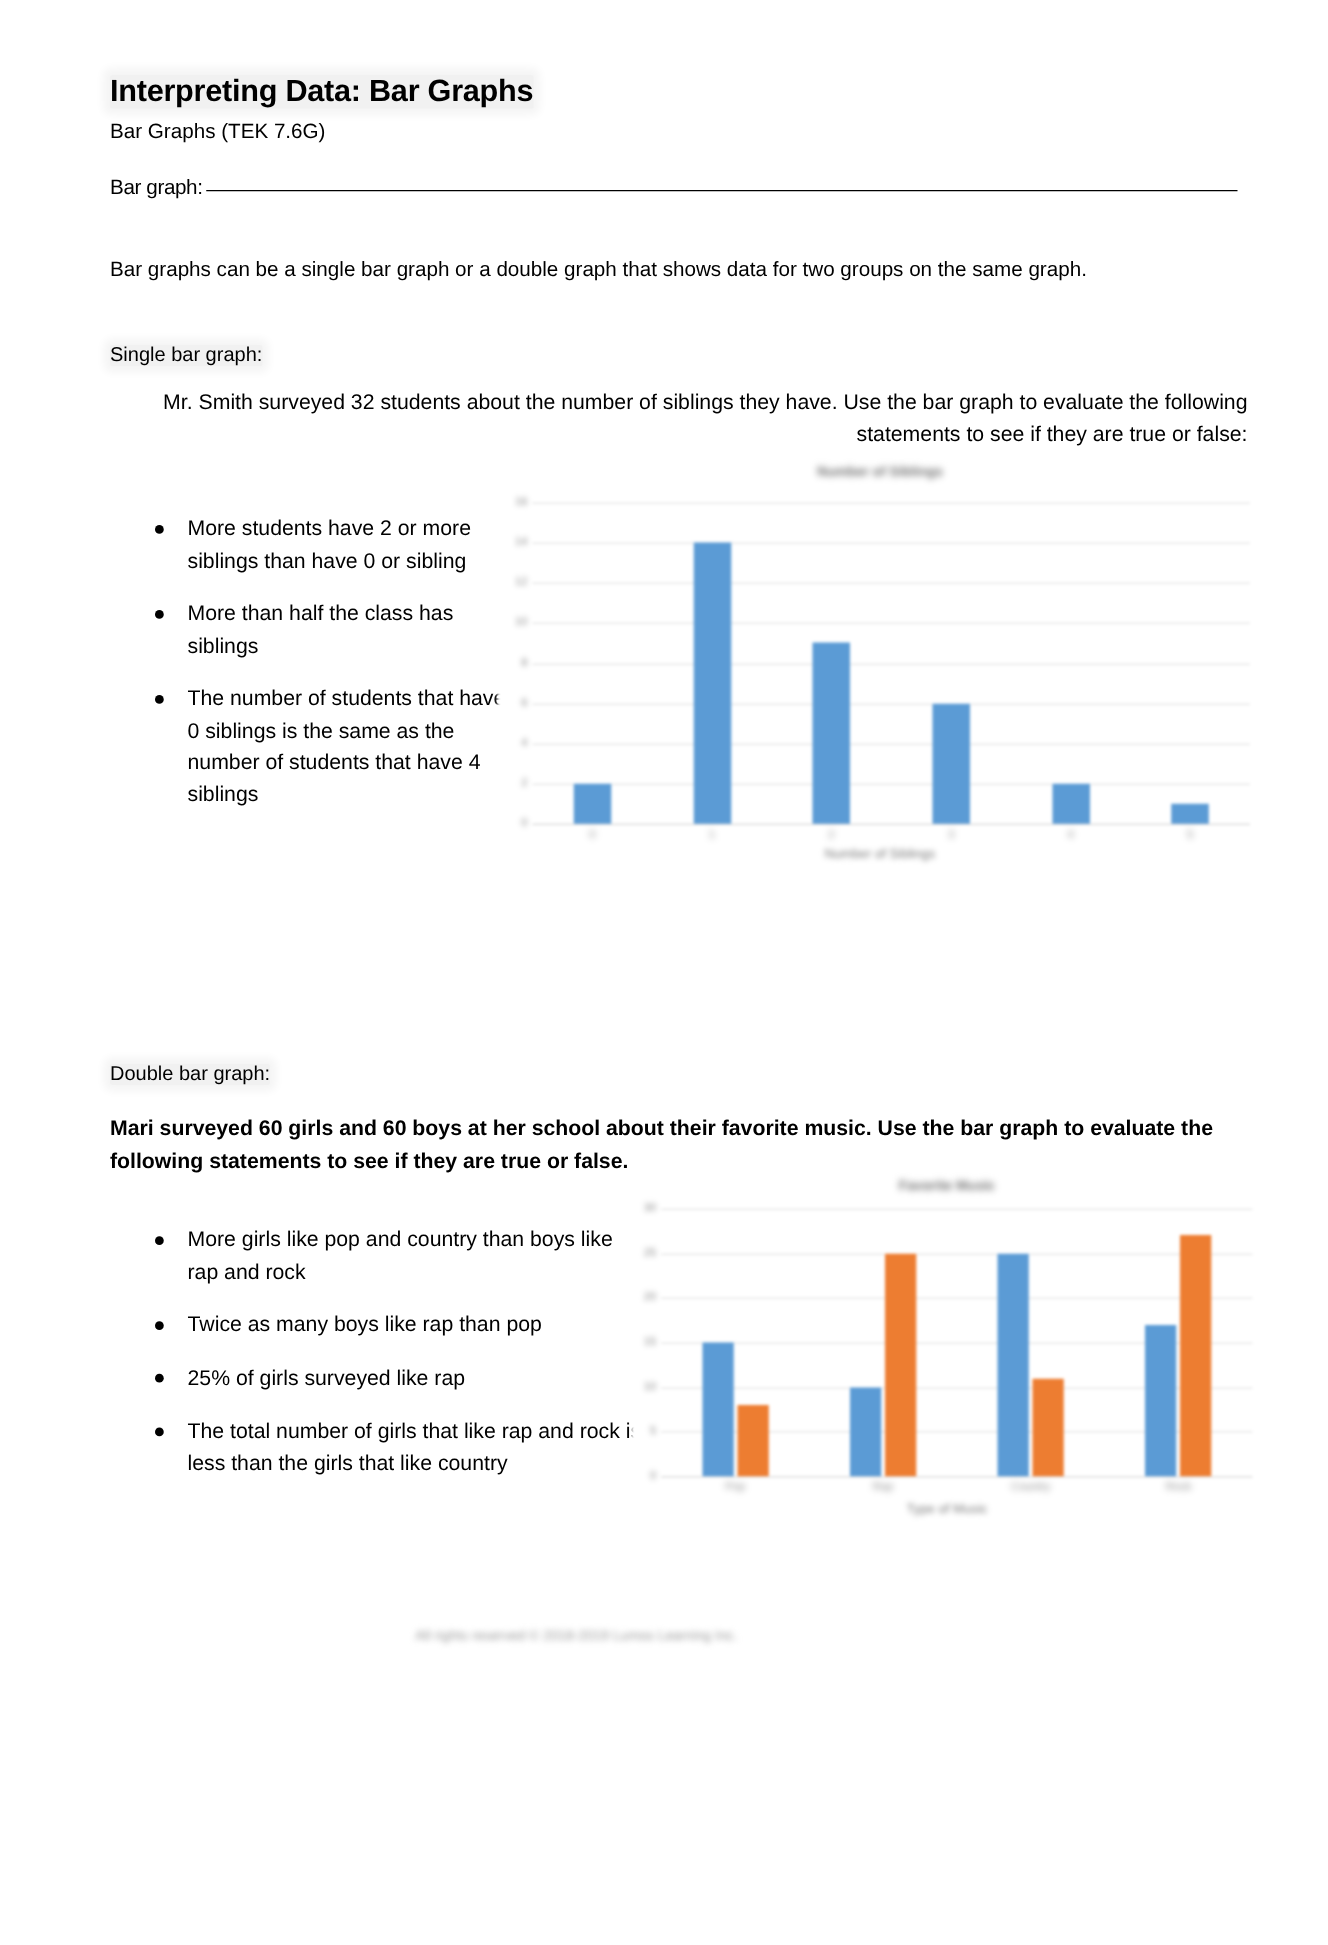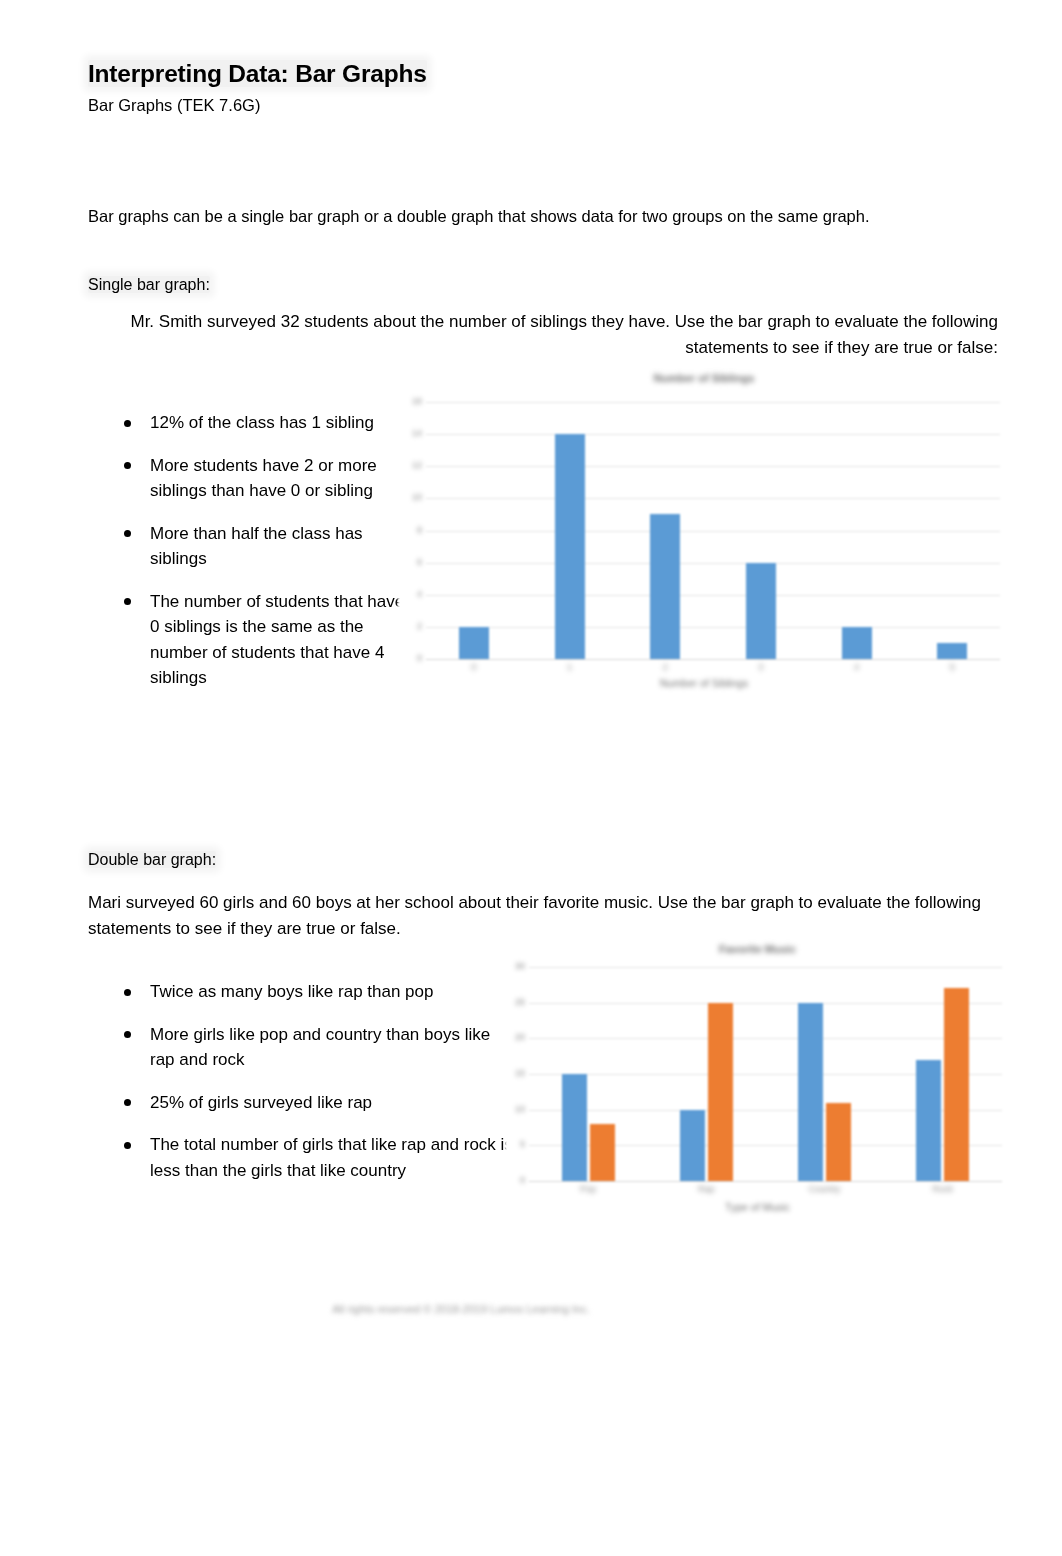--- a/index.html
+++ b/index.html
@@ -42,21 +42,21 @@
   }
   .sec-label{
     position:absolute;font-size:16px;white-space:nowrap;
   }
   .sec-label.one{left:88px;top:276px;}
   .sec-label.two{left:88px;top:851px;}
   .prompt{
     position:absolute;font-size:17px;line-height:26px;
   }
   .prompt.one{left:88px;top:309px;width:910px;text-align:right;}
-  .prompt.two{left:88px;top:890px;width:900px;}
+  .prompt.two{left:88px;top:890px;width:900px;font-weight:bold;}
 
   
   ul.bullets{
     position:absolute;margin:0;padding:0;list-style:none;
   }
   ul.bullets li{
     position:relative;padding-left:44px;
     font-size:17px;line-height:25.5px;
     margin-bottom:17px;
   }
@@ -124,30 +124,32 @@
 </head>
 <body>
 
 <div class="page">
 
   <div class="doc-title">
     <span class="shade">Interpreting Data: Bar Graphs</span>
   </div>
   <div class="subtitle">Bar Graphs (TEK 7.6G)</div>
 
+  <div class="fill-line">
+    <span>Bar graph:</span><span class="rule"></span>
+  </div>
 
   <div class="intro">Bar graphs can be a single bar graph or a double graph that shows data for two groups on the same graph.</div>
 
   <div class="sec-label one">
     <span class="shade">Single bar graph:</span>
   </div>
   <div class="prompt one">Mr. Smith surveyed 32 students about the number of siblings they have. Use the bar graph to evaluate the following statements to see if they are true or false:</div>
 
   <ul class="bullets list-one">
-    <li><span class="dot"></span><span>12% of the class has 1 sibling</span></li>
     <li><span class="dot"></span><span>More students have 2 or more siblings than have 0 or sibling</span></li>
     <li><span class="dot"></span><span>More than half the class has siblings</span></li>
     <li><span class="dot"></span><span>The number of students that have 0 siblings is the same as the number of students that have 4 siblings</span></li>
   </ul>
 
   <div class="overflow-num n1">1</div>
   <div class="overflow-num n2">2</div>
 
   <div class="chart c1">
     <div class="chart-title">Number of Siblings</div>
@@ -185,22 +187,22 @@
       </div>
     <div class="axis-title" id="x1title" style="top: 305px;">Number of Siblings</div>
   </div>
 
   <div class="sec-label two">
     <span class="shade">Double bar graph:</span>
   </div>
   <div class="prompt two">Mari surveyed 60 girls and 60 boys at her school about their favorite music. Use the bar graph to evaluate the following statements to see if they are true or false.</div>
 
   <ul class="bullets list-two">
+    <li><span class="dot"></span><span>More girls like pop and country than boys like rap and rock</span></li>
     <li><span class="dot"></span><span>Twice as many boys like rap than pop</span></li>
-    <li><span class="dot"></span><span>More girls like pop and country than boys like rap and rock</span></li>
     <li><span class="dot"></span><span>25% of girls surveyed like rap</span></li>
     <li><span class="dot"></span><span>The total number of girls that like rap and rock is less than the girls that like country</span></li>
   </ul>
 
   <div class="chart c2">
     <div class="chart-title">Favorite Music</div>
     <div class="plot" id="plot2">
         <div class="axisline" style="top: 238px; left: 24px; right: 8px;"></div>
         <div class="ytick" style="top: 232px; left: 0px; width: 20px;">0</div>
         <div class="gridline" style="top: 202.333px; left: 24px; right: 8px;"></div>

